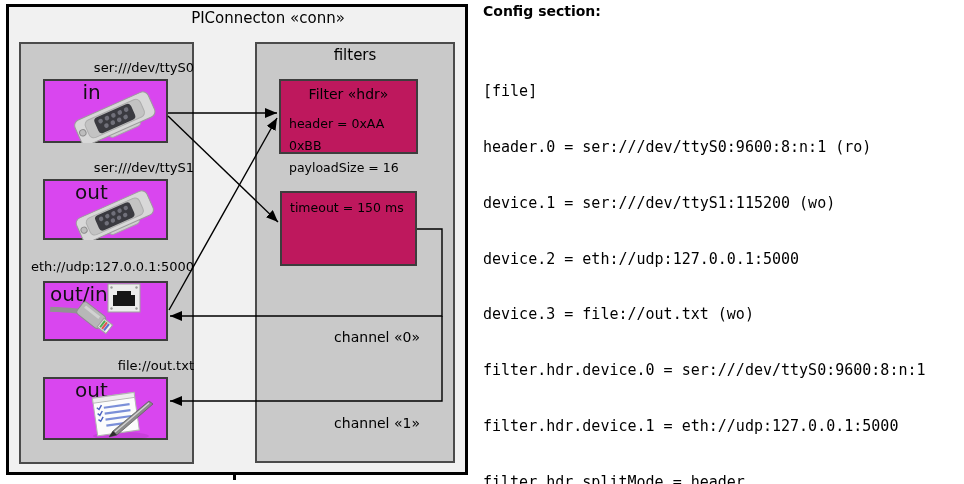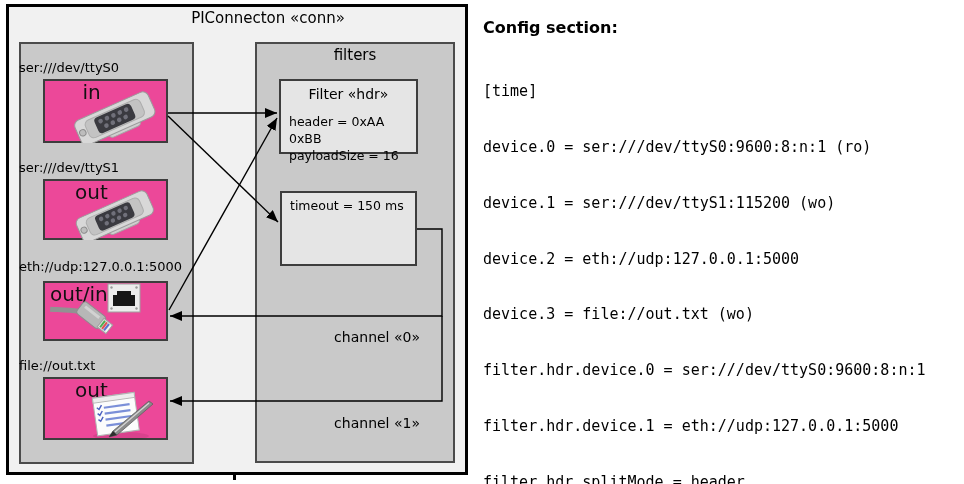--- a/index.html
+++ b/index.html
@@ -15,38 +15,38 @@
   .diagram-title { left:6px; top:9px; width:462px; text-align:center;
     font-size:15px;padding-left:31px; }
 
   
   .panel { background:#c9c9c9; border:2px solid #4b4b4b; box-sizing:border-box; }
   .left-panel  { left:19px;  top:42px; width:175px; height:422px; }
   .right-panel { left:255px; top:42px; width:200px; height:421px; }
   .filters-title { left:255px; top:46px; width:200px; text-align:center; font-size:15px; }
 
   
-  .dev-label { left:19px; width:175px; text-align:left; font-size:13px; }
-  .dev-box { left:43px; width:125px; background:#ec4899; border:2px solid #3d3d3d;
+  .dev-label { left:19px; width:175px; text-align:right; font-size:13px; }
+  .dev-box { left:43px; width:125px; background:#d946ef; border:2px solid #3d3d3d;
     box-sizing:border-box; }
   .dir { position:absolute; top:1px; left:0; right:0; text-align:center;
     font-size:20px; line-height:1.05; color:#111; }
   .dir.pad { padding-right:28px; }
   .dir.left { text-align:left; left:5px; right:auto; }
 
   
-  .filter-box { background:#e5e5e5; border:2px solid #3d3d3d; box-sizing:border-box; }
+  .filter-box { background:#be185d; border:2px solid #3d3d3d; box-sizing:border-box; }
   .filter-title { margin-top:5px; text-align:center; font-size:14px; }
-  .filter-body { margin:11px 0 0 8px; font-size:12.5px; line-height:17px; }
+  .filter-body { margin:11px 0 0 8px; font-size:12.5px; line-height:22px; }
   .filter-body.single { margin-top:4px; }
 
   .channel-label { width:118px; text-align:right; font-size:14px;margin-top:34px; }
 
   
-  .config-heading { left:483px; top:18px; font-size:16px; font-weight:bold; }
+  .config-heading { left:483px; top:3px; font-size:14px; font-weight:bold; }
   .config-lines { left:483px; top:45px; font-family:"DejaVu Sans Mono", monospace;
     font-size:15px; line-height:18.6px; white-space:pre; }
 
   svg.overlay { position:absolute; left:0; top:0; pointer-events:none; }
   svg .wire { stroke:#000; stroke-width:1.4; fill:none; }
 </style>
 </head>
 <body>
 
 <div id="canvas">
@@ -174,22 +174,22 @@
     <line class="wire" x1="168" y1="113" x2="277" y2="113" marker-end="url(#arw)"></line>
     <line class="wire" x1="168" y1="116" x2="278" y2="222" marker-end="url(#arw)"></line>
     <line class="wire" x1="169" y1="310" x2="277" y2="118" marker-end="url(#arw)"></line>
     <polyline class="wire" points="417,229 442,229 442,316 170,316" marker-end="url(#arw)"></polyline>
     <polyline class="wire" points="442,316 442,401 170,401" marker-end="url(#arw)"></polyline>
     <rect x="233" y="472" width="3" height="8" fill="#000"></rect>
   </svg>
 
   <div class="abs config-heading">Config section:</div>
   <div class="abs config-lines">
-    <div>[time]</div>
-    <div>device.0 = ser:///dev/ttyS0:9600:8:n:1 (ro)</div>
+    <div>[file]</div>
+    <div>header.0 = ser:///dev/ttyS0:9600:8:n:1 (ro)</div>
     <div>device.1 = ser:///dev/ttyS1:115200 (wo)</div>
     <div>device.2 = eth://udp:127.0.0.1:5000</div>
     <div>device.3 = file://out.txt (wo)</div>
     <div>filter.hdr.device.0 = ser:///dev/ttyS0:9600:8:n:1</div>
     <div>filter.hdr.device.1 = eth://udp:127.0.0.1:5000</div>
     <div>filter.hdr.splitMode = header</div>
     
     
     
     

